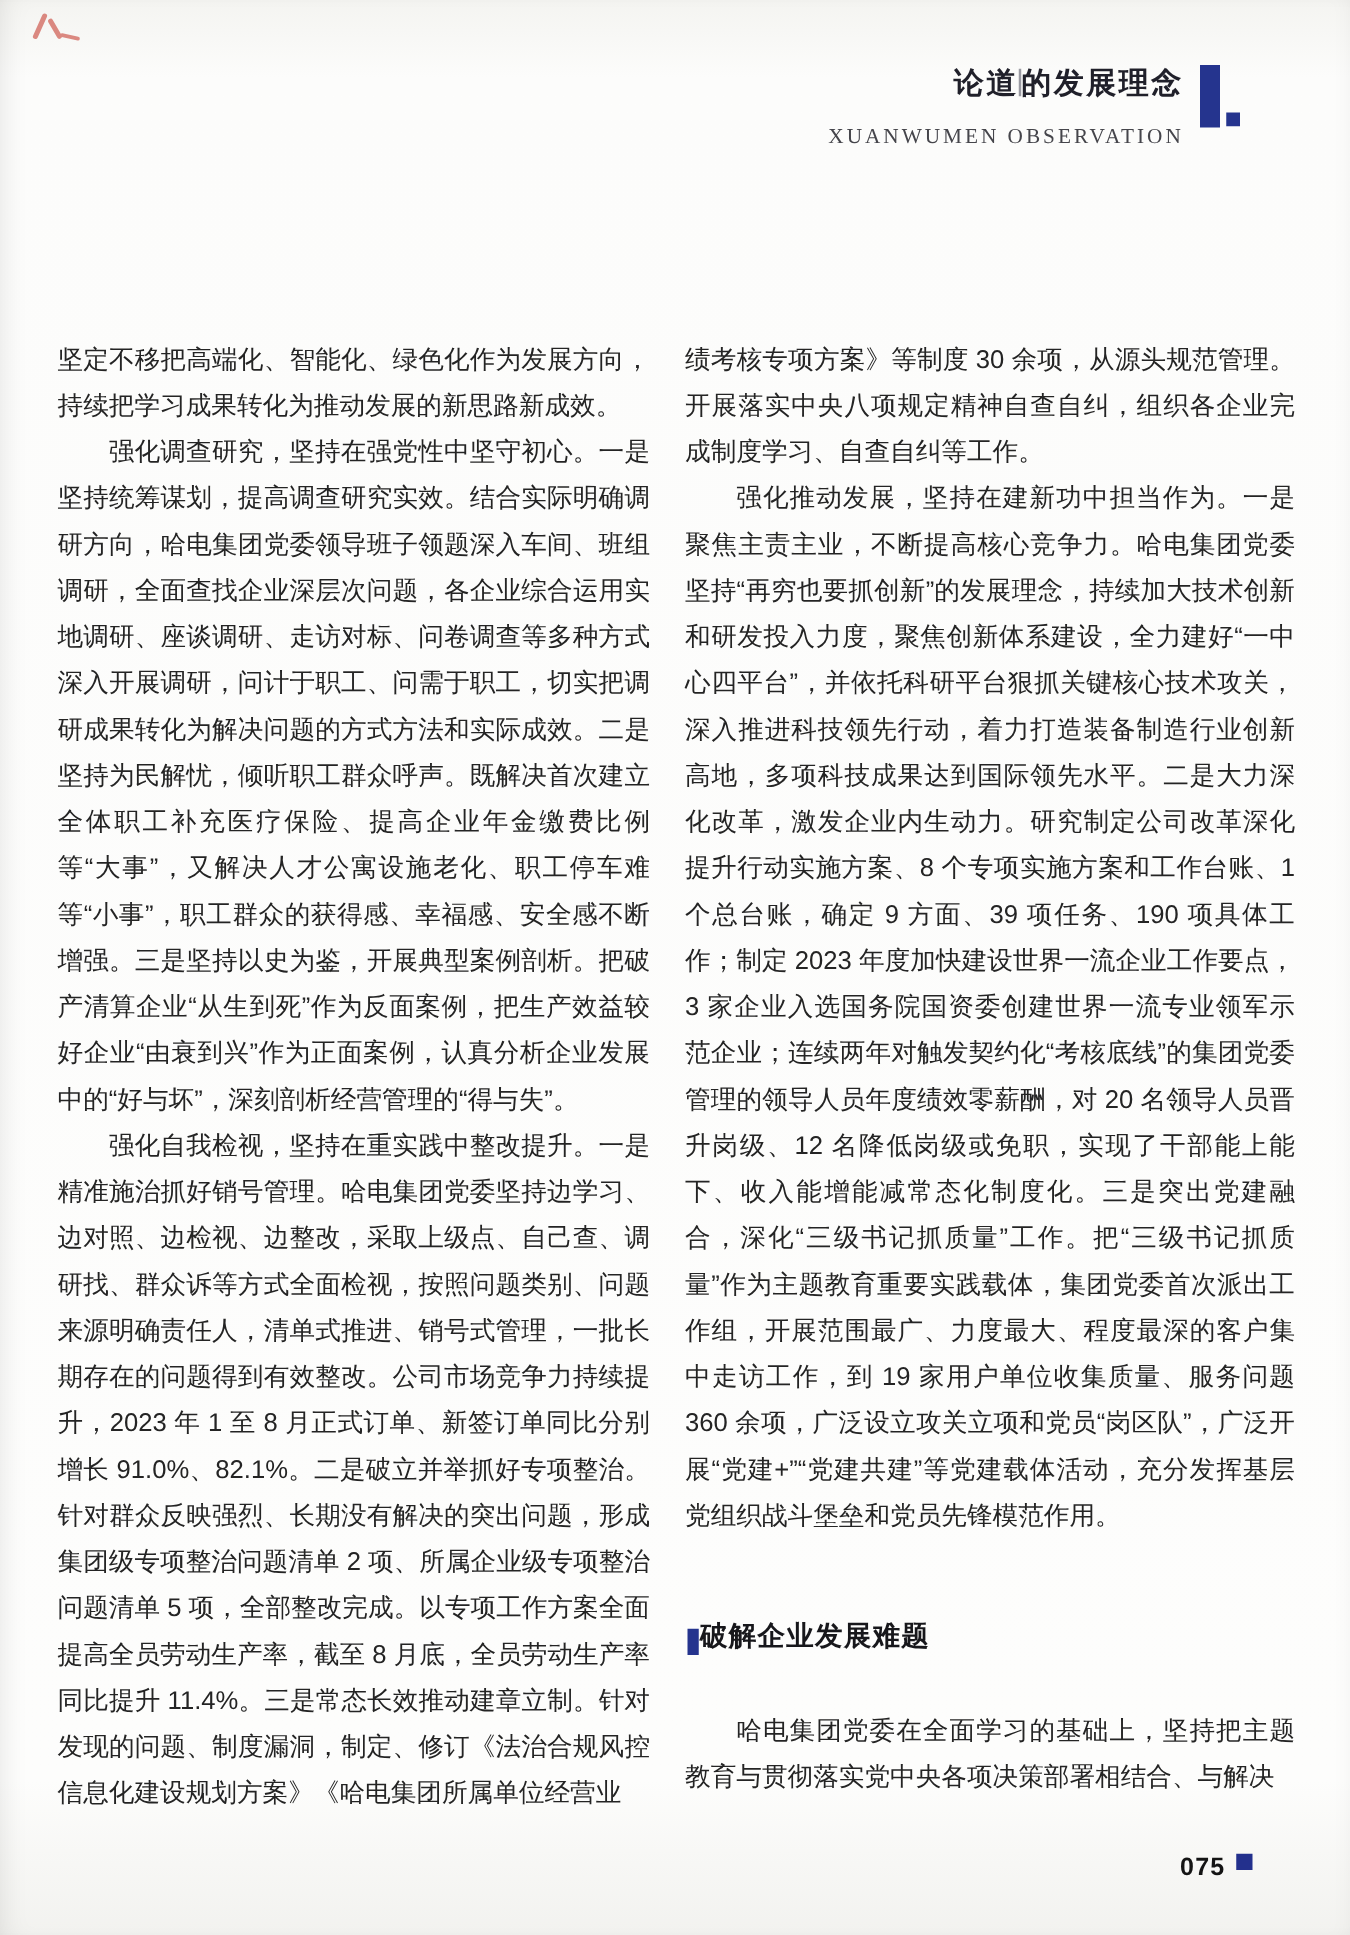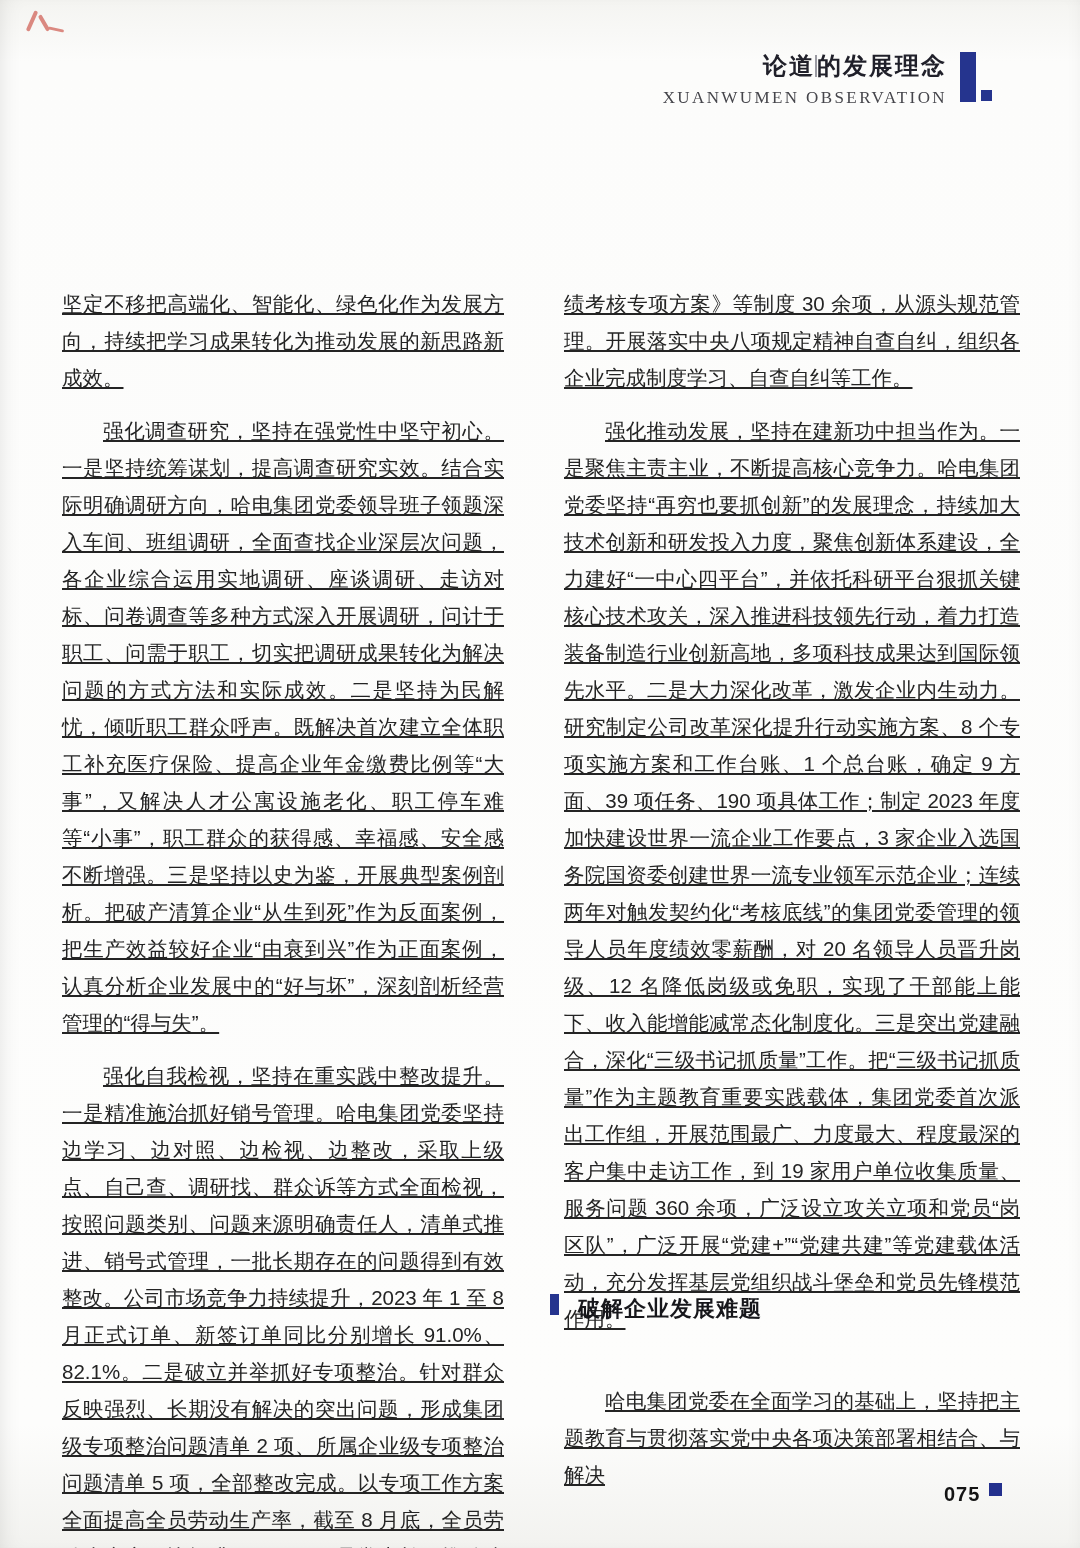--- a/index.html
+++ b/index.html
@@ -18,35 +18,35 @@
   .rm2{width:4px;height:18px;left:18px;top:8px;transform:rotate(-30deg);}
   .rm3{width:16px;height:3px;left:24px;top:22px;transform:rotate(12deg);}
 
   
   .header{position:absolute;top:50px;right:88px;display:flex;align-items:flex-start;gap:13px;}
   .header-text{text-align:right;}
   .header-cn{display:flex;align-items:center;justify-content:flex-end;
     font-size:24px;font-weight:bold;color:#20202a;letter-spacing:2px;}
   .hdr-divider{width:2px;height:22px;background:#9a9aa2;}
   .header-en{font-family:"Liberation Serif",serif;font-size:17px;color:#45454b;
-    letter-spacing:2.4px;margin-top:6px;white-space:nowrap;}
+    letter-spacing:2.4px;margin-top:17px;white-space:nowrap;}
   .brand-mark{position:relative;width:32px;height:52px;margin-top:2px;}
   .brand-bar{position:absolute;left:0;top:0;width:16px;height:50px;background:#25348e;}
   .brand-dot{position:absolute;left:21px;top:38px;width:11px;height:11px;background:#25348e;}
 
   
   .col{position:absolute;top:269px;color:#242424;font-size:20.5px;line-height:37px;
     text-align:justify;text-justify:inter-ideograph;}
   .col-left{left:46px;width:474px;}
   .col-right{left:548px;width:488px;}
-  .col p{margin:16px;text-decoration:underline;}
+  .col p{margin:0;}
   .col p.indent{text-indent:2em;}
 
   
-  .section-heading{position:absolute;left:550px;top:1294px;display:flex;align-items:flex-start;gap:19px;}
+  .section-heading{position:absolute;left:550px;top:1294px;display:flex;align-items:flex-end;gap:1px;}
   .heading-bar{width:9px;height:21px;background:#25348e;}
   .section-heading .label{font-size:22px;font-weight:bold;color:#17171b;letter-spacing:1px;}
 
   .col-right-b{top:1366px;}
 
   
   .footer{position:absolute;left:944px;top:1483px;display:flex;align-items:flex-start;gap:9px;}
   .pagenum{font-size:20px;font-weight:bold;color:#141414;letter-spacing:1px;}
   .pagesquare{width:13px;height:13px;background:#23308d;display:inline-block;}
 </style>

